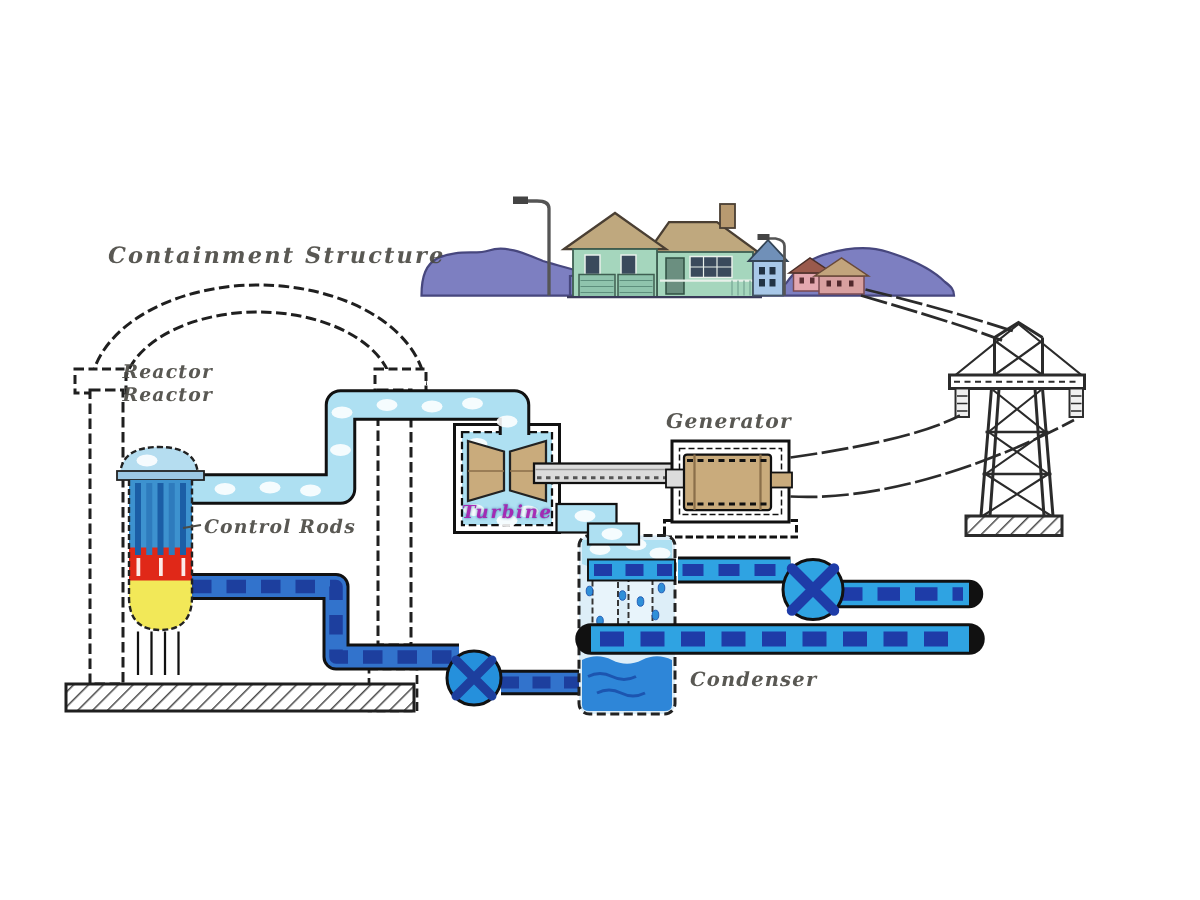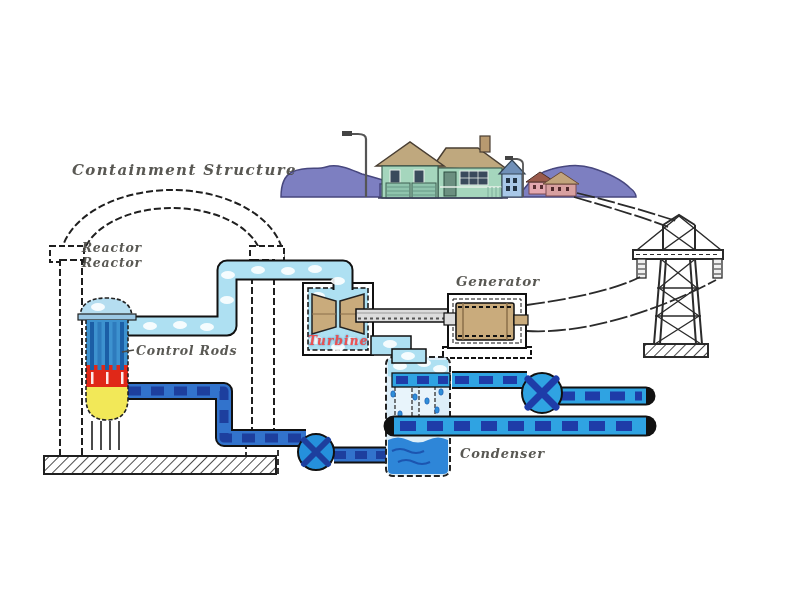--- a/index.html
+++ b/index.html
@@ -5,23 +5,23 @@
   html,body{margin:0;padding:0;background:#fff;}
   #stage{position:relative;width:800px;height:600px;background:#ffffff;overflow:hidden;
          font-family:"DejaVu Serif",serif;}
   #stage svg{position:absolute;left:0;top:0;}
   .lbl{position:absolute;font-style:italic;font-weight:bold;color:#4b4a45;
        letter-spacing:0.8px;white-space:nowrap;opacity:0.92;}
   .lbl-containment{left:72px;top:161px;font-size:15px;letter-spacing:1.4px;}
   .lbl-reactor{left:80px;top:240px;font-size:12.5px;line-height:15px;width:62px;
                text-align:right;white-space:normal;}
   .lbl-controlrods{left:136px;top:343px;font-size:12.5px;}
-  .lbl-turbine{left:308px;top:334px;font-size:12px;color:#ef4444;letter-spacing:1.2px;
+  .lbl-turbine{left:308px;top:334px;font-size:12px;color:#a21caf;letter-spacing:1.2px;
                text-shadow:0 0 2px rgba(30,80,140,.8);text-align:center;}
-  .lbl-generator{left:444px;top:273px;font-size:13.5px;margin-left:12px;}
+  .lbl-generator{left:444px;top:273px;font-size:13.5px;}
   .lbl-condenser{left:460px;top:446px;font-size:13px;}
 </style>
 </head>
 <body>
 
 <div id="stage">
 <svg width="800" height="600" viewBox="0 0 800 600">
   <defs>
     <pattern id="hatch" width="7" height="7" patternUnits="userSpaceOnUse" patternTransform="rotate(45)">
       <rect width="7" height="7" fill="#ffffff"></rect>

